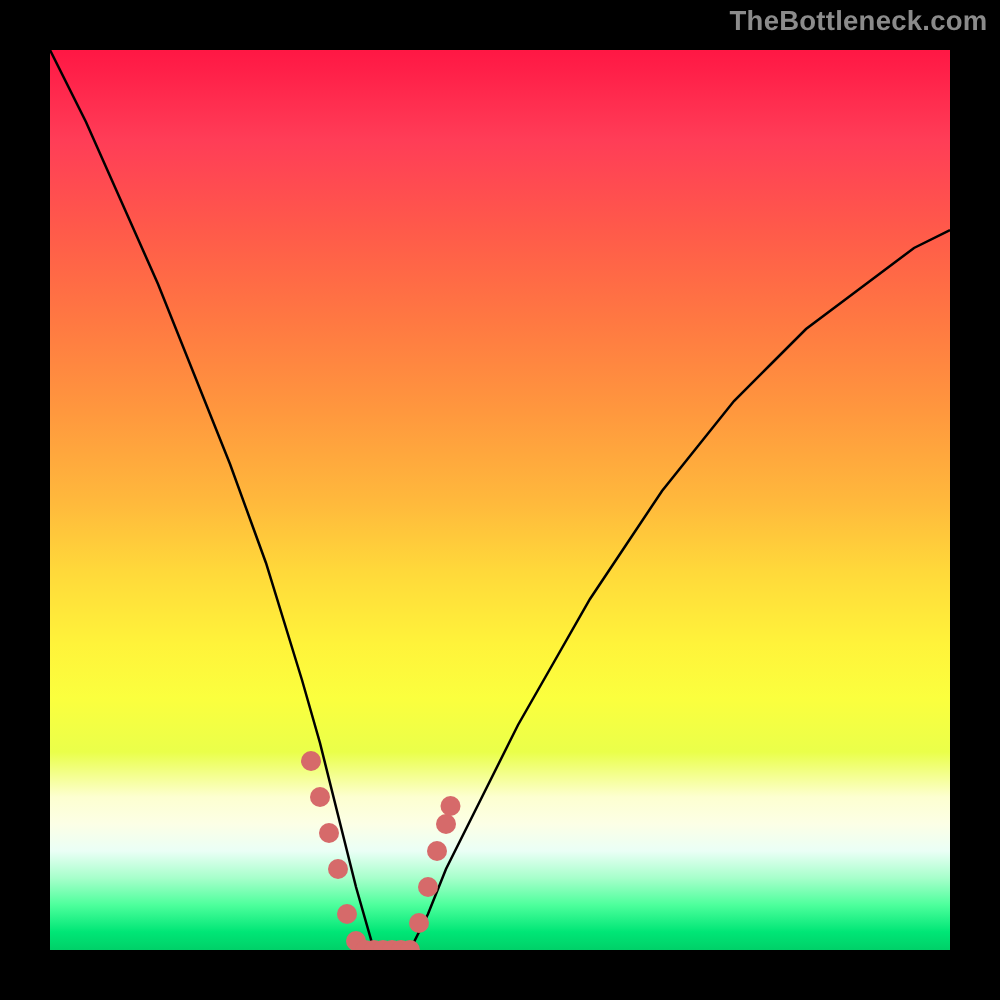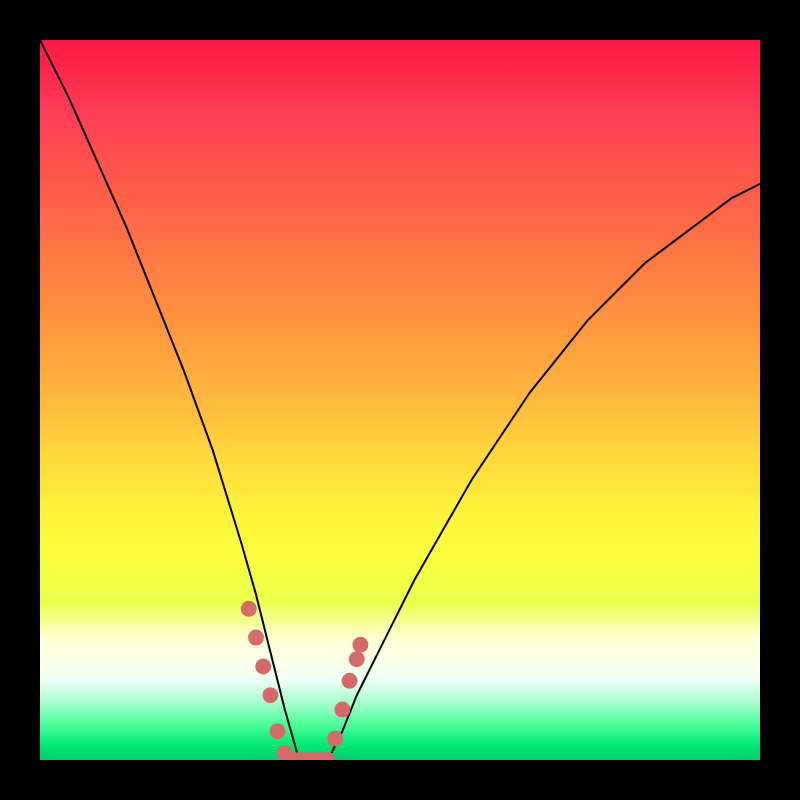--- a/index.html
+++ b/index.html
@@ -57,20 +57,21 @@
     stroke-width: 2;
   }
   .marker {
     fill: #d66a6a;
   }
 </style>
 </head>
 <body>
 
 <div class="stage">
+  <div class="watermark">TheBottleneck.com</div>
   <div class="plot-area">
     <svg class="curve" viewBox="0 0 720 720" preserveAspectRatio="none">
       <path id="curvePath" class="curve-path" d="M0.0 0.0 L28.8 57.6 L57.6 122.4 L86.4 187.2 L115.2 259.2 L144.0 331.2 L172.8 410.4 L201.6 504.0 L216.0 554.4 L230.4 612.0 L244.8 669.6 L259.2 720.0 L273.6 720.0 L288.0 720.0 L302.4 691.2 L316.8 655.2 L345.6 597.6 L374.4 540.0 L403.2 489.6 L432.0 439.2 L460.8 396.0 L489.6 352.8 L518.4 316.8 L547.2 280.8 L576.0 252.0 L604.8 223.2 L633.6 201.6 L662.4 180.0 L691.2 158.4 L720.0 144.0"></path>
       <g id="markerGroup">
           <circle cx="208.8" cy="568.8" r="8" class="marker"></circle>
           <circle cx="216.0" cy="597.6" r="8" class="marker"></circle>
           <circle cx="223.2" cy="626.4" r="8" class="marker"></circle>
           <circle cx="230.4" cy="655.2" r="8" class="marker"></circle>
           <circle cx="237.6" cy="691.2" r="8" class="marker"></circle>
           <circle cx="244.8" cy="712.8" r="8" class="marker"></circle>

